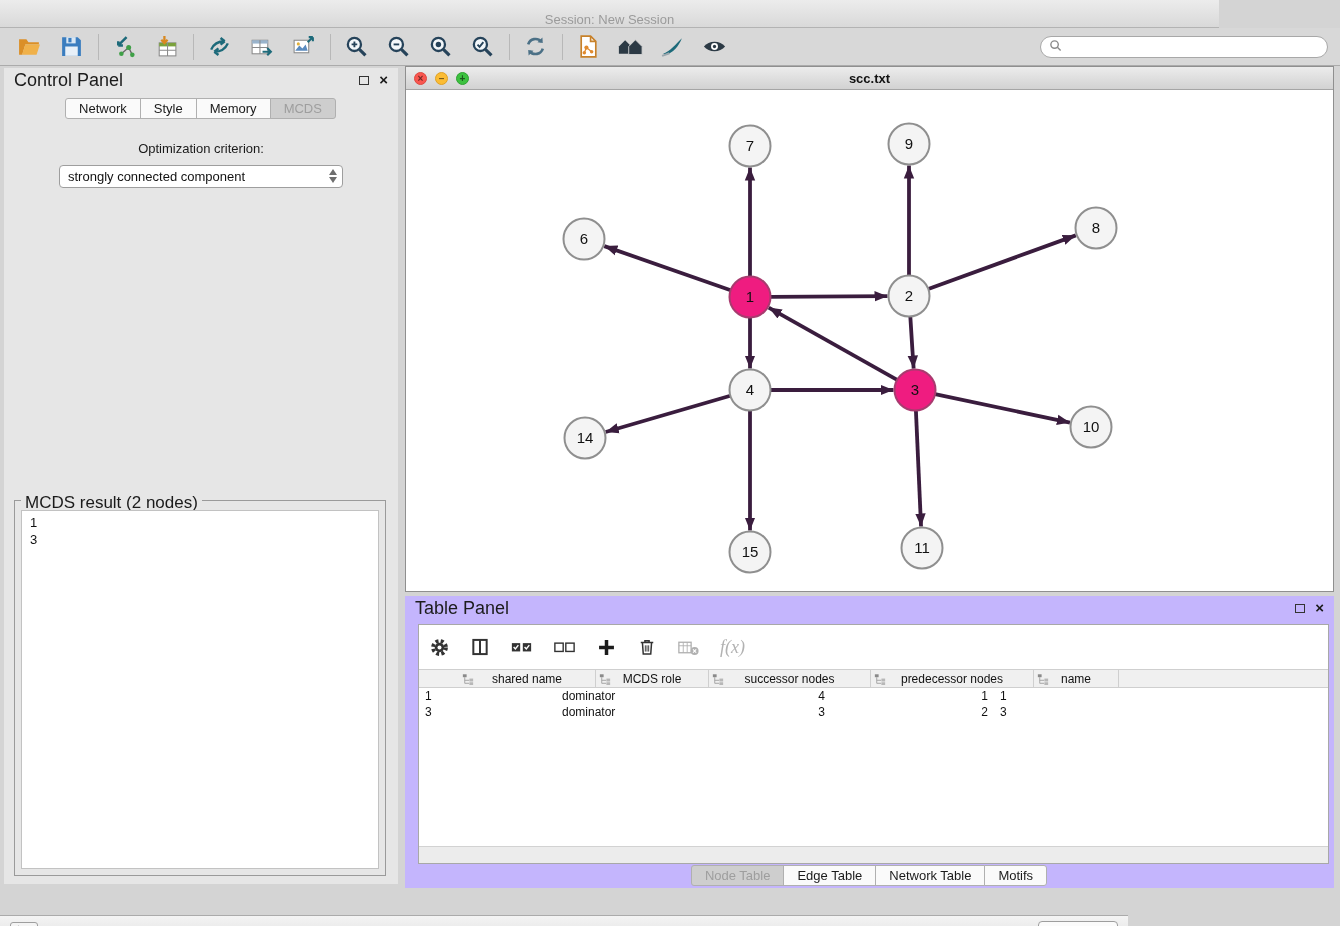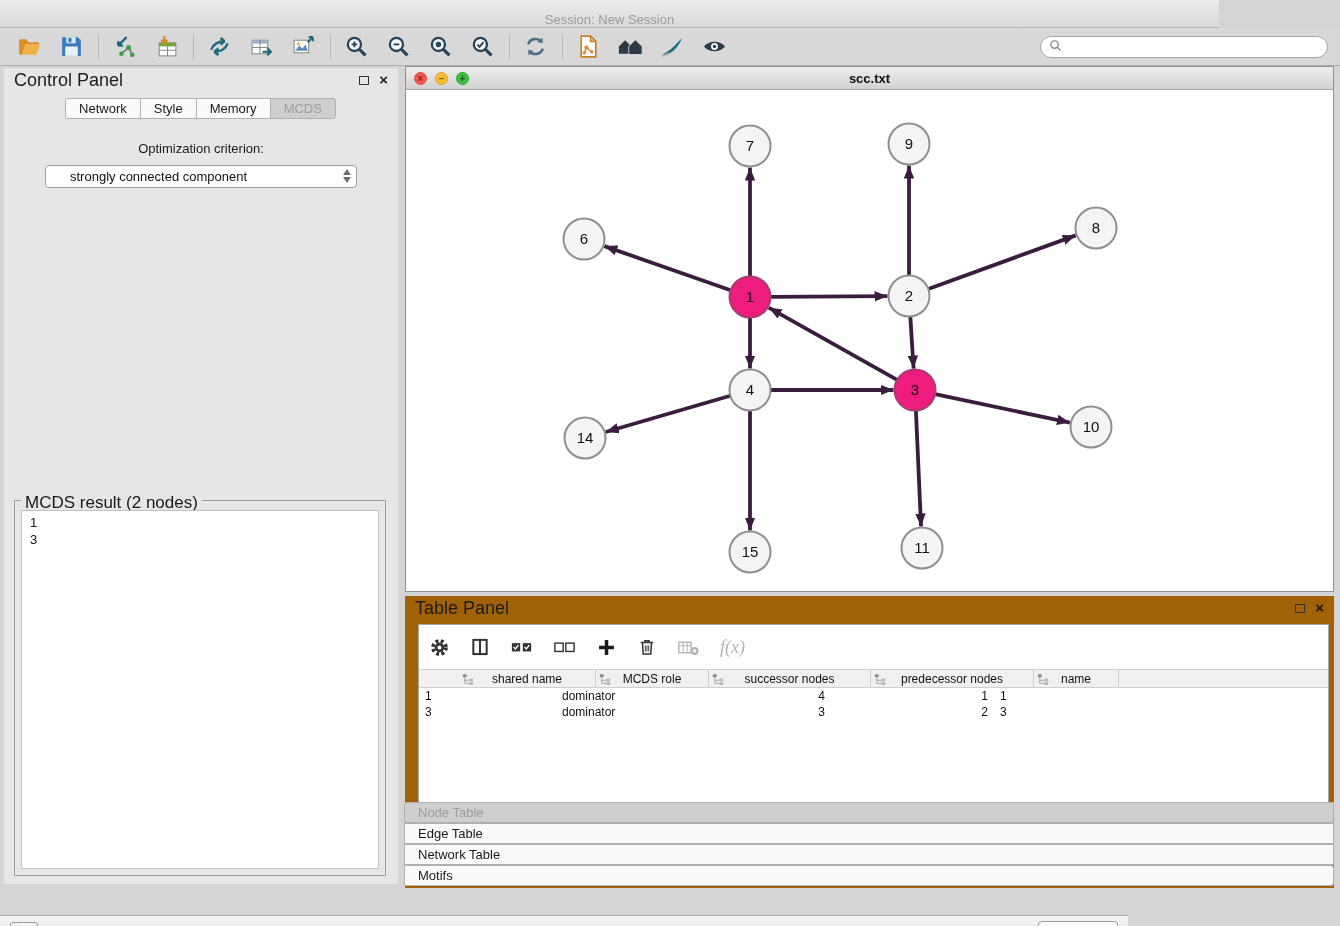--- a/index.html
+++ b/index.html
@@ -36,23 +36,23 @@
   .panel-head .spacer { flex:1; }
   .win-float { width:10px; height:9px; border:1.5px solid #333; margin-right:10px; display:inline-block; }
   .win-close { font-size:15px; font-weight:bold; color:#1a1a1a; line-height:12px; }
   .seg-tabs { display:flex; justify-content:center; margin-top:6px; }
   .seg-tab { border:1px solid #b0b0b0; background:#fafafa; color:#1a1a1a;
     font-size:13px; padding:2px 13px; margin-left:-1px; }
   .seg-tab:first-child { border-radius:3px 0 0 3px; }
   .seg-tab:last-child { border-radius:0 3px 3px 0; }
   .seg-tab.active { background:#cecece; color:#9e9e9e; }
   .opt-label { text-align:center; font-size:13px; color:#1a1a1a; margin-top:22px; }
-  .dropdown { width:312px; height:23px; margin:9px auto 0; background:#fff;
+  .dropdown { width:284px; height:23px; margin:9px auto 0; background:#fff;
     border:1px solid #9e9e9e; border-radius:4px; display:flex; align-items:center;
-    padding:0 22px 0 24px; position:relative; font-size:13px; color:#111; }
+    padding:0 22px 0 8px; position:relative; font-size:13px; color:#111; }
   .stepper { position:absolute; right:5px; top:3px; display:flex; flex-direction:column; gap:2px; }
   .tri-up { width:0; height:0; border-left:4px solid transparent; border-right:4px solid transparent;
     border-bottom:6px solid #6e6e6e; }
   .tri-down { width:0; height:0; border-left:4px solid transparent; border-right:4px solid transparent;
     border-top:6px solid #6e6e6e; }
   .btn-row { display:flex; justify-content:center; gap:16px; margin-top:13px; }
   .push-btn { border:1px solid #a3a3a3; background:#fcfcfc; border-radius:4px;
     font-size:13px; color:#111; padding:3px 15px; }
   .result-box { position:absolute; left:10px; top:432px; width:372px; height:376px;
     border:1px solid #9a9a9a; }
@@ -73,21 +73,21 @@
   .light { width:13px; height:13px; border-radius:50%; font-size:10px; line-height:12px;
     text-align:center; color:rgba(0,0,0,0.55); font-weight:bold; }
   .light.red { background:#f9564f; border:1px solid #dd4841; }
   .light.yellow { background:#fbbc34; border:1px solid #dfa126; }
   .light.green { background:#3cc13f; border:1px solid #2ea232; }
   .network-canvas { display:block; background:#ffffff; }
   svg text { font-family:"Liberation Sans",sans-serif; }
 
   
   .table-panel { position:absolute; left:405px; top:596px; width:929px; height:292px;
-    background:#a16207; }
+    background:#c4b5fd; }
   .tp-content { position:absolute; left:13px; top:28px; width:911px; height:240px;
     background:#fff; border:1px solid #a8a8a8; }
   .tp-toolbar { height:44px; display:flex; align-items:center; padding-left:10px; gap:20px; }
   .tp-icon { display:flex; align-items:center; justify-content:center; }
   .tp-icon svg { display:block; }
   .fx-label { font-family:"Liberation Serif", serif; font-style:italic;
     font-size:18px; color:#b2b2b2; }
   .thead { display:flex; height:19px; background:#f0f0f0;
     border-top:1px solid #cfcfcf; border-bottom:1px solid #cfcfcf; }
   .th { display:flex; align-items:center; border-right:1px solid #cfcfcf;
@@ -511,21 +511,21 @@
           <div class="tr">
             <div class="td" style="width: 137px; text-align: left;">3</div>
             <div class="td" style="width: 113px; text-align: left;">dominator</div>
             <div class="td" style="width: 162px; text-align: right;">3</div>
             <div class="td" style="width: 163px; text-align: right;">2</div>
             <div class="td" style="width: 85px; text-align: left;">3</div>
           </div>
         </div>
       <div class="tp-bottomstrip"></div>
     </div>
-    <div class="tp-tabs seg-tabs" style="margin-top:0;flex-direction:column;">
+    <div class="tp-tabs seg-tabs" style="margin-top:0;">
         <div class="seg-tab active">Node Table</div>
         <div class="seg-tab">Edge Table</div>
         <div class="seg-tab">Network Table</div>
         <div class="seg-tab">Motifs</div>
       </div>
   </div>
 
   <div class="statusbar">
     <div class="menu-btn">
       <span><svg viewBox="0 0 16 14" width="16" height="14">

